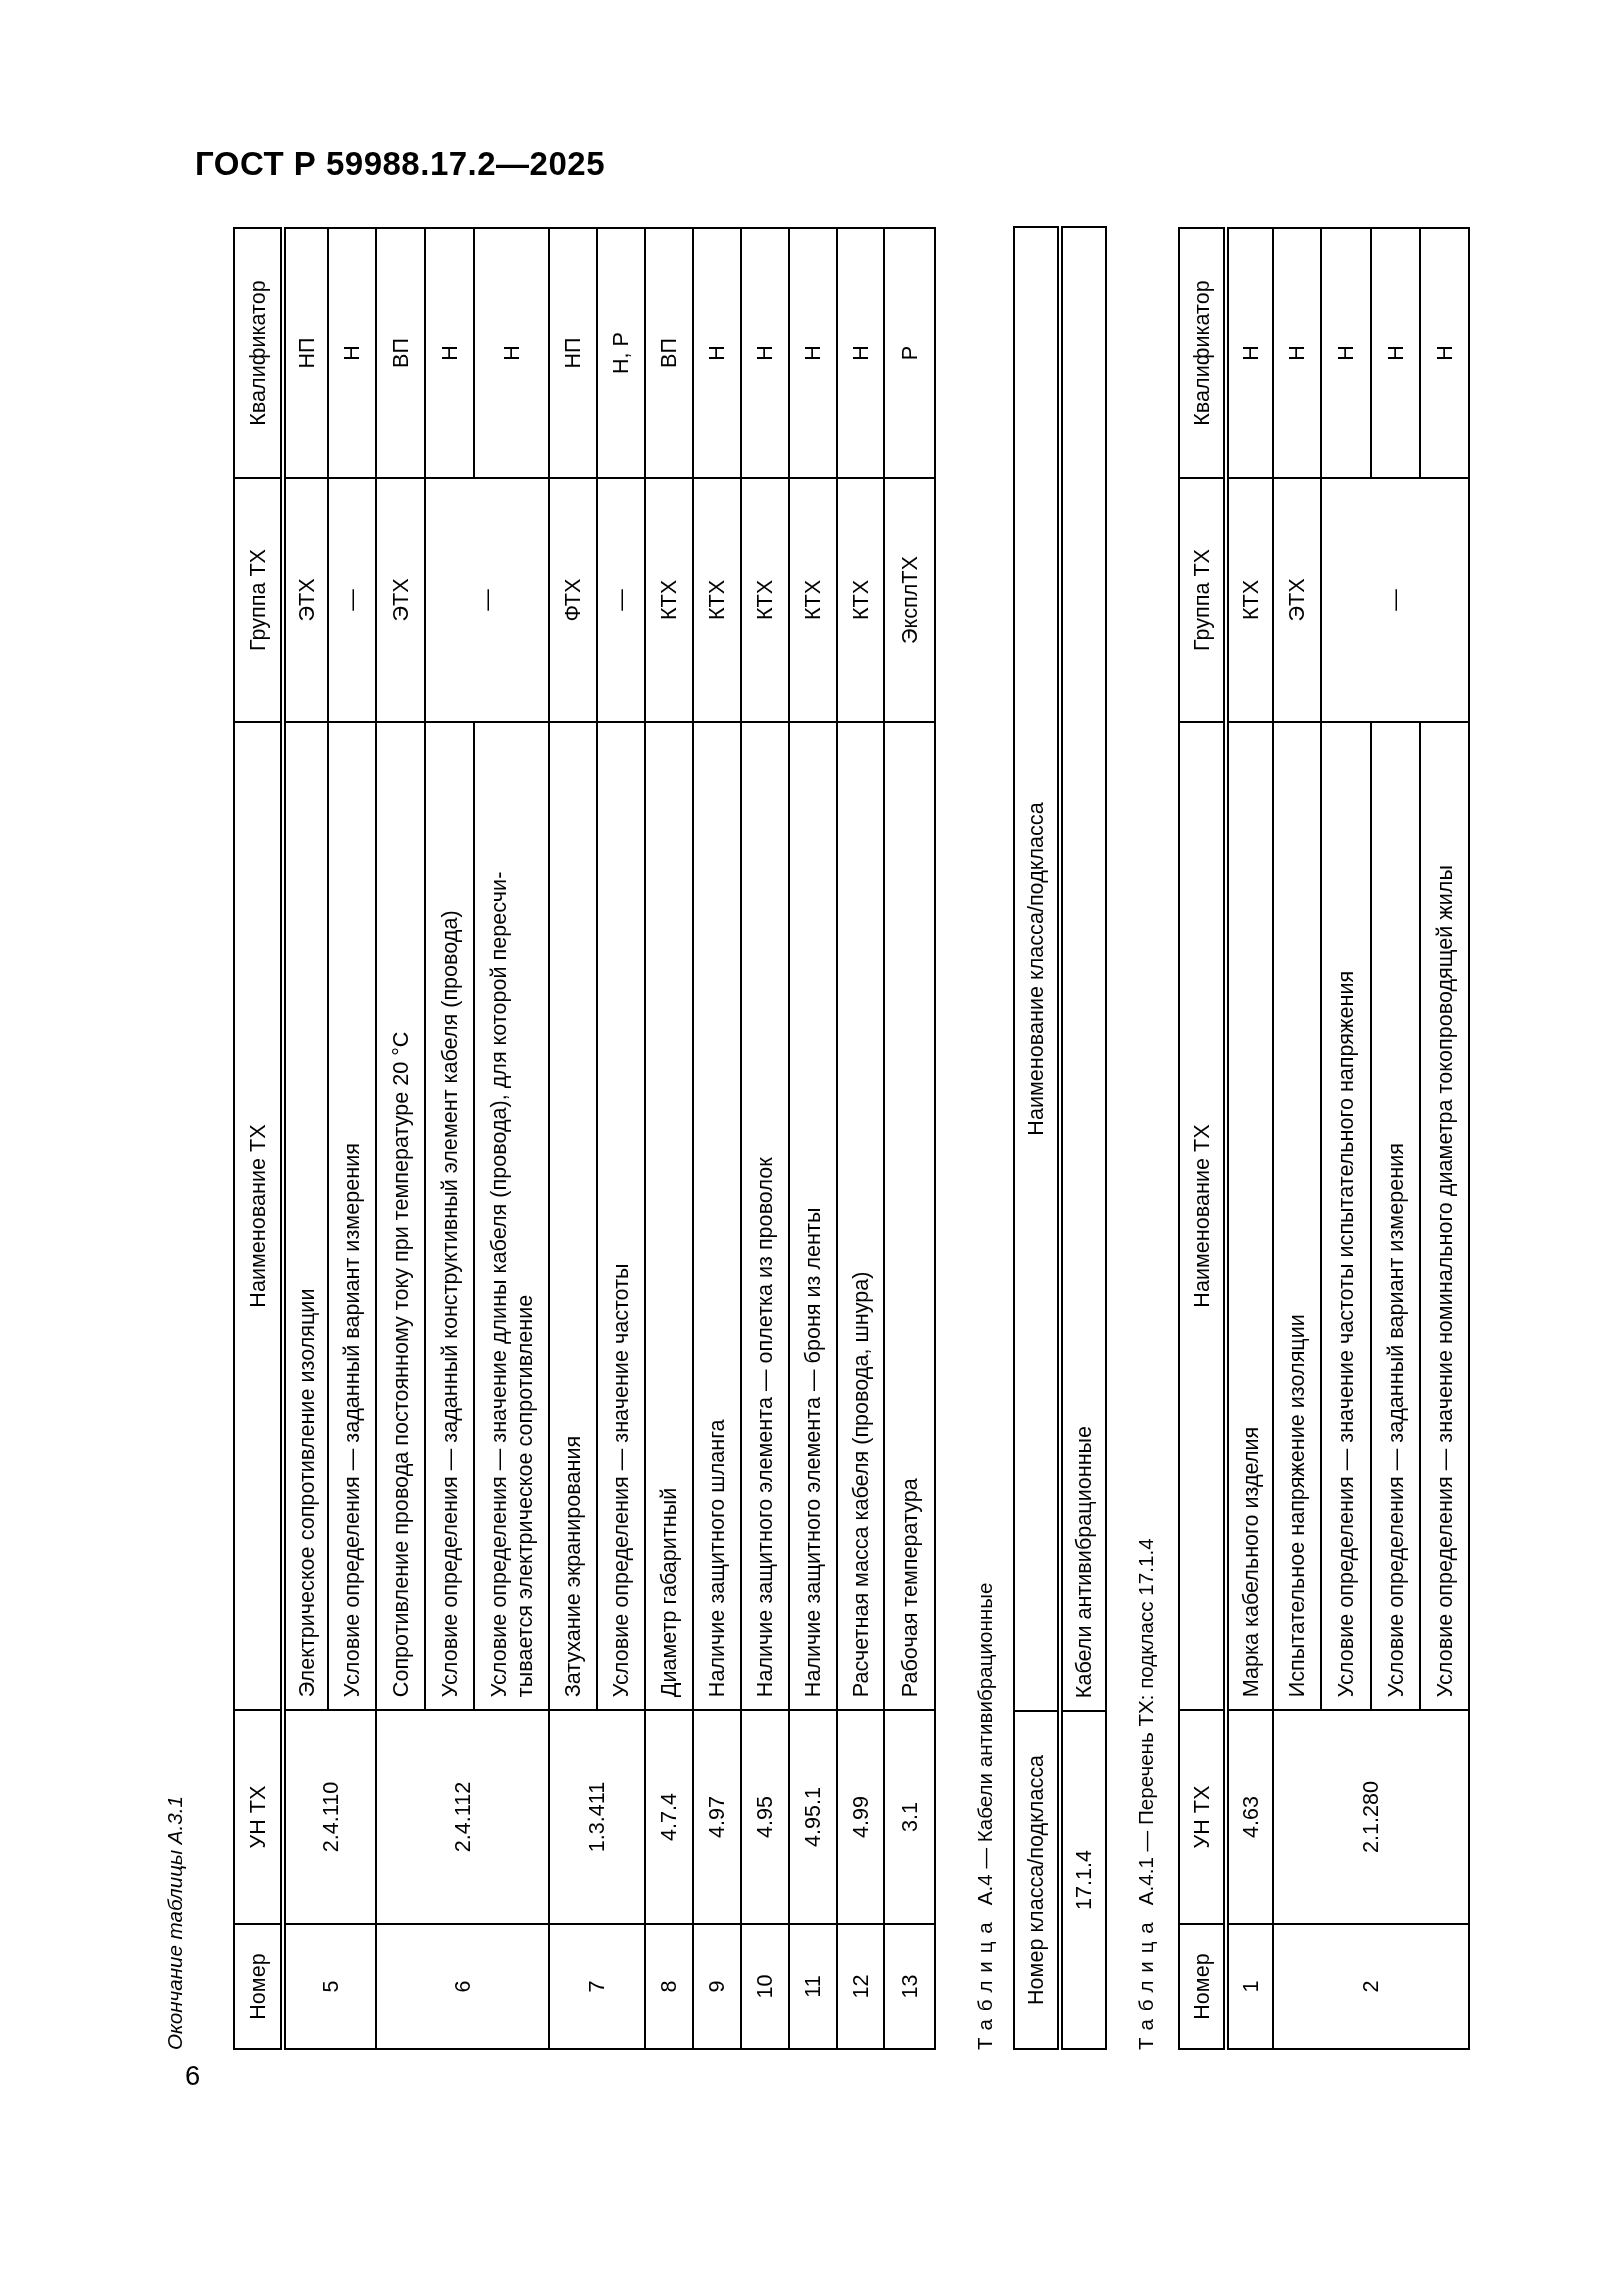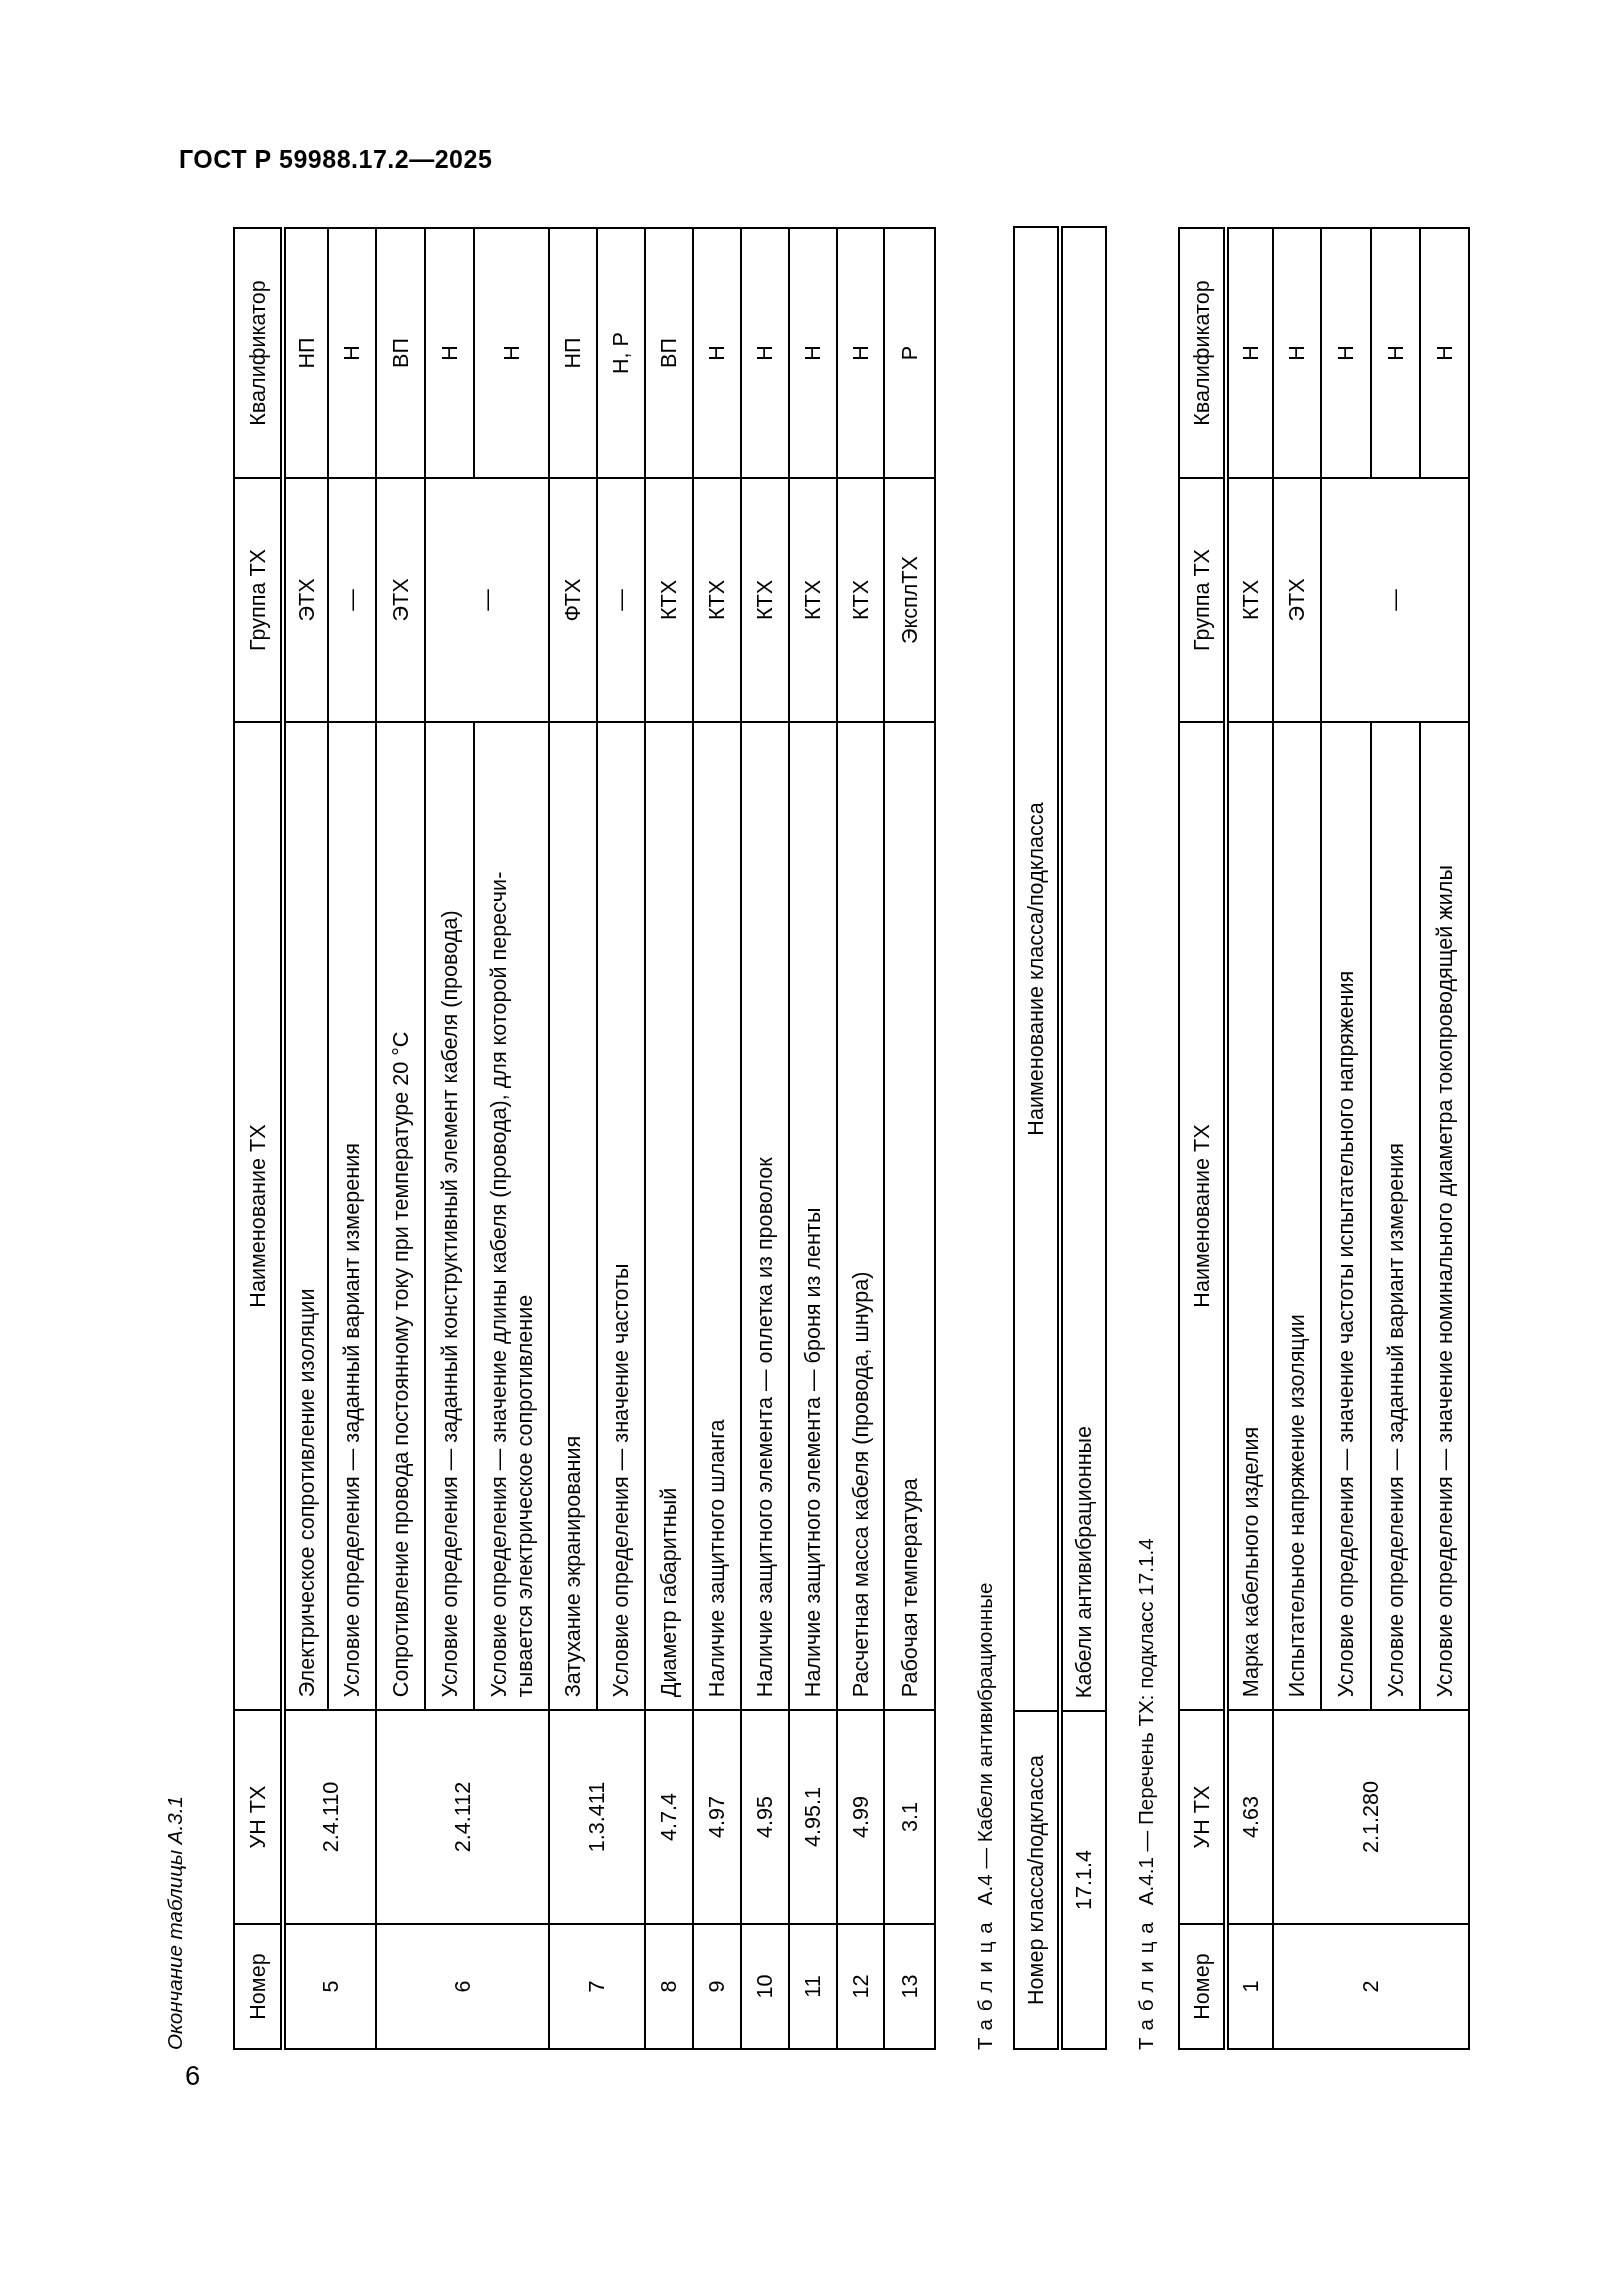--- a/index.html
+++ b/index.html
@@ -5,22 +5,22 @@
   html,body{margin:0;padding:0;background:#e8e8e8;}
   .page{
     position:relative;
     width:1621px;height:2293px;
     background:#ffffff;
     overflow:hidden;
     font-family:"Liberation Sans", sans-serif;
     color:#000;
   }
   .doc-header{
-    position:absolute;left:179px;top:145px;
-    font-size:25px;font-weight:bold;letter-spacing:0.5px;
+    position:absolute;left:195px;top:145px;
+    font-size:33px;font-weight:bold;letter-spacing:0.5px;
     white-space:nowrap;
   }
   .page-number{
     position:absolute;left:185px;top:2060px;
     font-size:27.4px;
   }
   
   .rot{
     position:absolute;left:162px;top:2050px;
     width:1833px;height:1318px;

